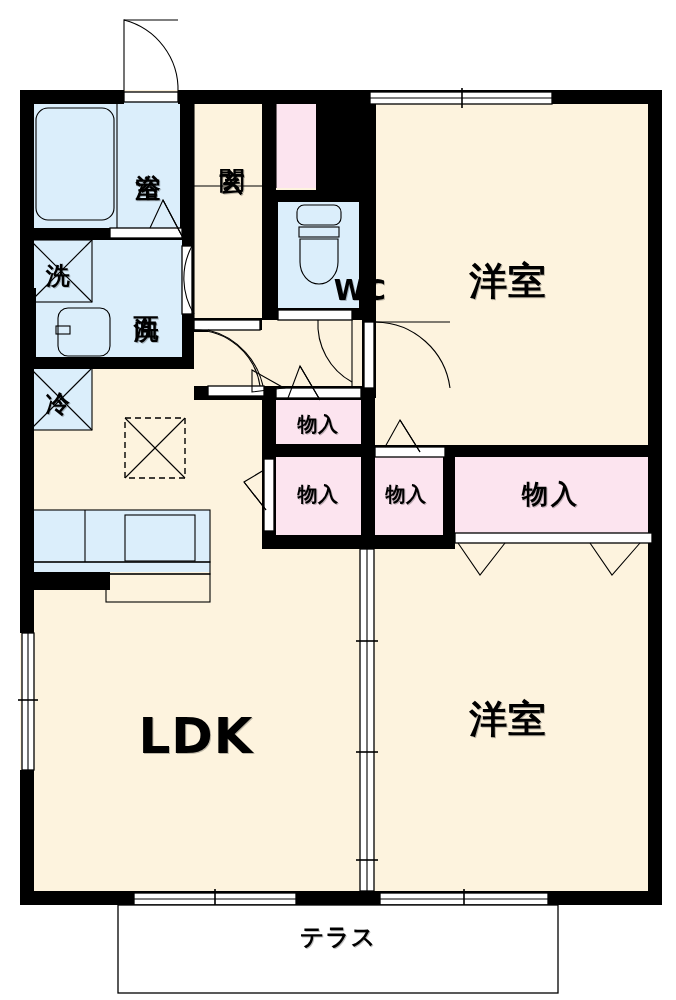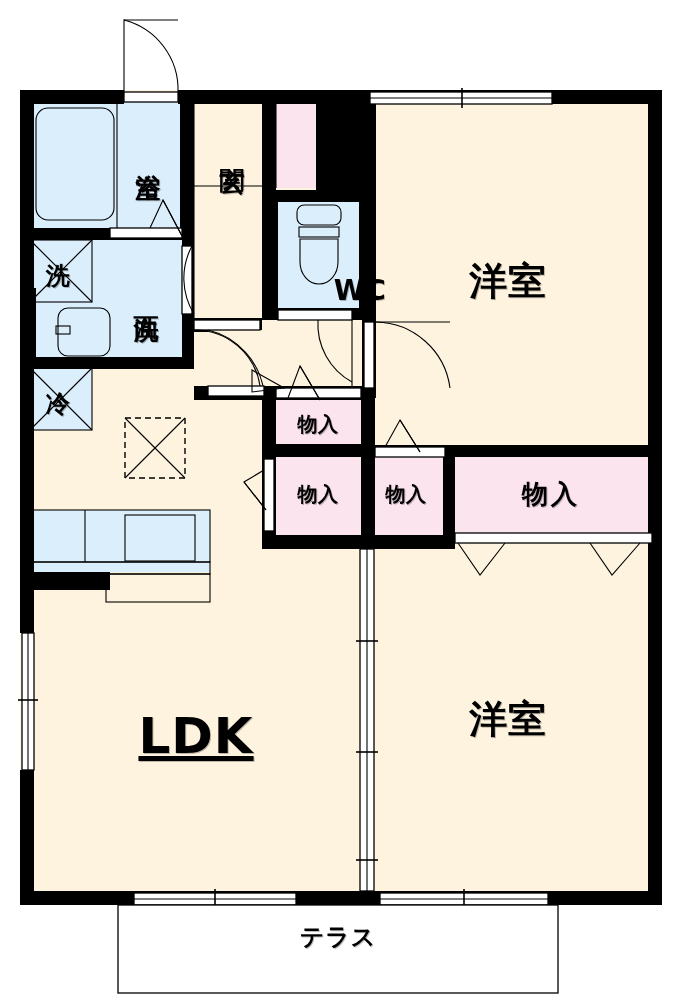--- a/index.html
+++ b/index.html
@@ -268,19 +268,19 @@
 <div class="lbl" style="left:508px;top:281px;transform:translate(-50%,-50%);font-size:38px;">洋室</div>
 
 <div class="lbl" style="left:318px;top:424px;transform:translate(-50%,-50%);font-size:20px;">物入</div>
 
 <div class="lbl" style="left:318px;top:494px;transform:translate(-50%,-50%);font-size:20px;">物入</div>
 
 <div class="lbl" style="left:406px;top:494px;transform:translate(-50%,-50%);font-size:20px;">物入</div>
 
 <div class="lbl" style="left:551px;top:494px;transform:translate(-50%,-50%);font-size:26px;letter-spacing:.12em;">物入</div>
 
-<div class="lbl lbl-ldk" style="left:196px;top:736px;transform:translate(-50%,-50%);font-size:50px;text-decoration:underline;">LDK</div>
+<div class="lbl lbl-ldk" style="left:196px;top:736px;transform:translate(-50%,-50%);font-size:50px;">LDK</div>
 
 <div class="lbl" style="left:508px;top:719px;transform:translate(-50%,-50%);font-size:38px;">洋室</div>
 
 <div class="lbl" style="left:338px;top:937px;transform:translate(-50%,-50%);font-size:24px;letter-spacing:.04em;">テラス</div>
 
 </div>
 
 </body></html>

